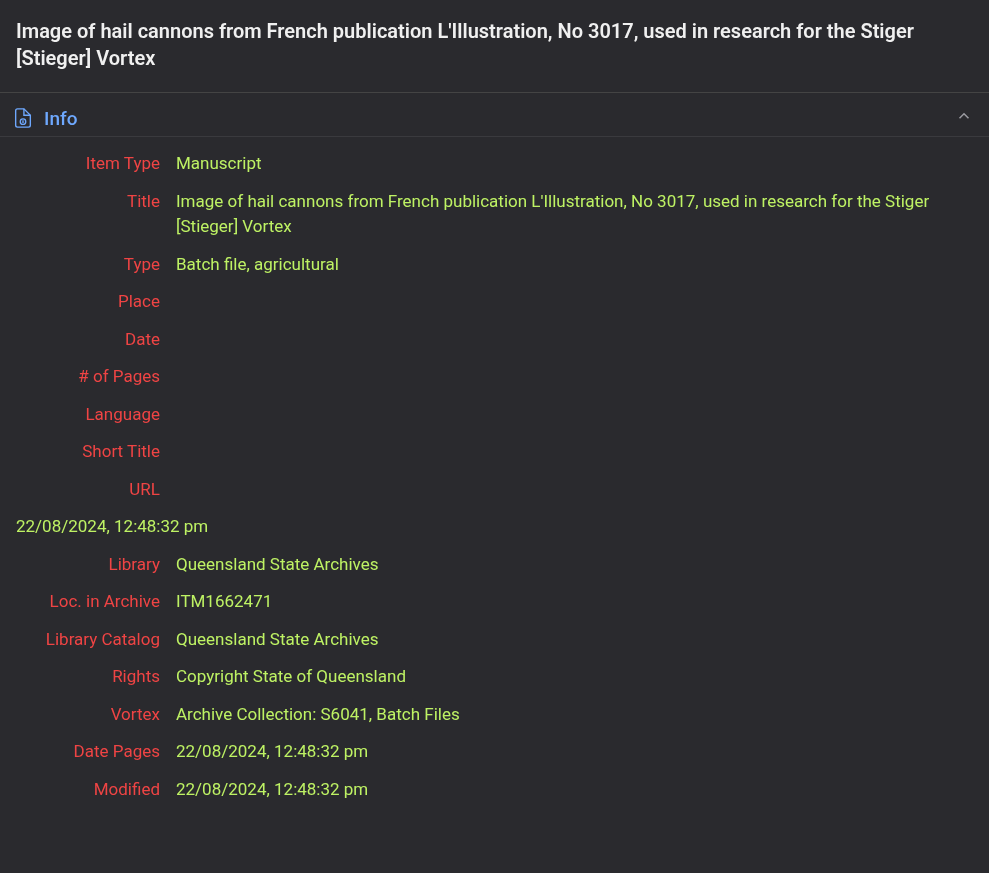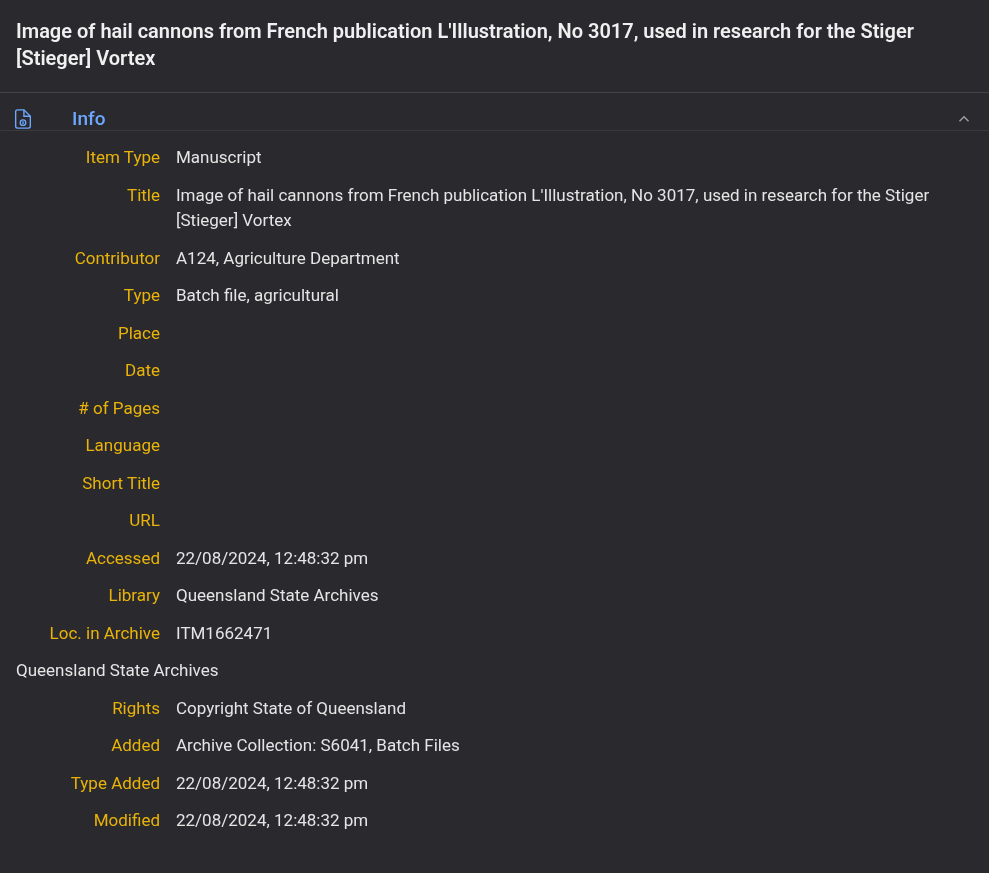--- a/index.html
+++ b/index.html
@@ -21,25 +21,24 @@
       border-bottom: 1px solid #444;
     }
     .header-title {
       color: #f0f0f0;
       font-size: 20px;
       font-weight: 600;
       line-height: 1.35;
     }
     .section-header {
       display: flex;
-      align-items: center;
-      padding: 14px 16px 0 12px;
+      align-items: flex-start;
+      padding: 14px 16px 6px 12px;
       border-bottom: 1px solid #3a3a3e;
       cursor: pointer;
-      gap: 28px;
     }
     .section-icon {
       display: inline-flex;
       margin-right: 10px;
     }
     .section-icon svg {
       width: 22px;
       height: 22px;
     }
     .section-title {
@@ -60,29 +59,29 @@
     }
     .info-row {
       display: flex;
       align-items: flex-start;
       padding: 6px 16px;
       min-height: 37px;
     }
     .info-label {
       width: 160px;
       text-align: right;
-      color: #eab308;
+      color: #ef4444;
       font-size: 17px;
       padding-right: 16px;
       flex-shrink: 0;
       line-height: 1.5;
     }
     .info-value {
       flex: 1;
-      color: #e5e5e5;
+      color: #bef264;
       font-size: 17px;
       line-height: 1.5;
       word-break: break-word;
     }
   </style>
 </head>
 <body>
 
 <div class="header">
   <div class="header-title">Image of hail cannons from French publication L'Illustration, No 3017, used in research for the Stiger [Stieger] Vortex</div>
@@ -110,24 +109,20 @@
   <div class="info-row">
     <div class="info-label">Item Type</div>
     <div class="info-value">Manuscript</div>
   </div>
 
   <div class="info-row">
     <div class="info-label">Title</div>
     <div class="info-value">Image of hail cannons from French publication L'Illustration, No 3017, used in research for the Stiger [Stieger] Vortex</div>
   </div>
 
-  <div class="info-row">
-    <div class="info-label">Contributor</div>
-    <div class="info-value">A124, Agriculture Department</div>
-  </div>
 
   <div class="info-row">
     <div class="info-label">Type</div>
     <div class="info-value">Batch file, agricultural</div>
   </div>
 
   <div class="info-row">
     <div class="info-label">Place</div>
     <div class="info-value"></div>
   </div>
@@ -149,51 +144,51 @@
   <div class="info-row">
     <div class="info-label">Short Title</div>
     <div class="info-value"></div>
   </div>
 
   <div class="info-row">
     <div class="info-label">URL</div>
   </div>
 
   <div class="info-row">
-    <div class="info-label">Accessed</div>
     <div class="info-value">22/08/2024, 12:48:32 pm</div>
   </div>
 
   <div class="info-row">
     <div class="info-label">Library</div>
     <div class="info-value">Queensland State Archives</div>
   </div>
 
   <div class="info-row">
     <div class="info-label">Loc. in Archive</div>
     <div class="info-value">ITM1662471</div>
   </div>
 
   <div class="info-row">
+    <div class="info-label">Library Catalog</div>
     <div class="info-value">Queensland State Archives</div>
   </div>
 
 
   <div class="info-row">
     <div class="info-label">Rights</div>
     <div class="info-value">Copyright State of Queensland</div>
   </div>
 
   <div class="info-row">
-    <div class="info-label">Added</div>
+    <div class="info-label">Vortex</div>
     <div class="info-value">Archive Collection: S6041, Batch Files</div>
   </div>
 
   <div class="info-row">
-    <div class="info-label">Type Added</div>
+    <div class="info-label">Date Pages</div>
     <div class="info-value">22/08/2024, 12:48:32 pm</div>
   </div>
 
   <div class="info-row">
     <div class="info-label">Modified</div>
     <div class="info-value">22/08/2024, 12:48:32 pm</div>
   </div>
 
 </div>
 

